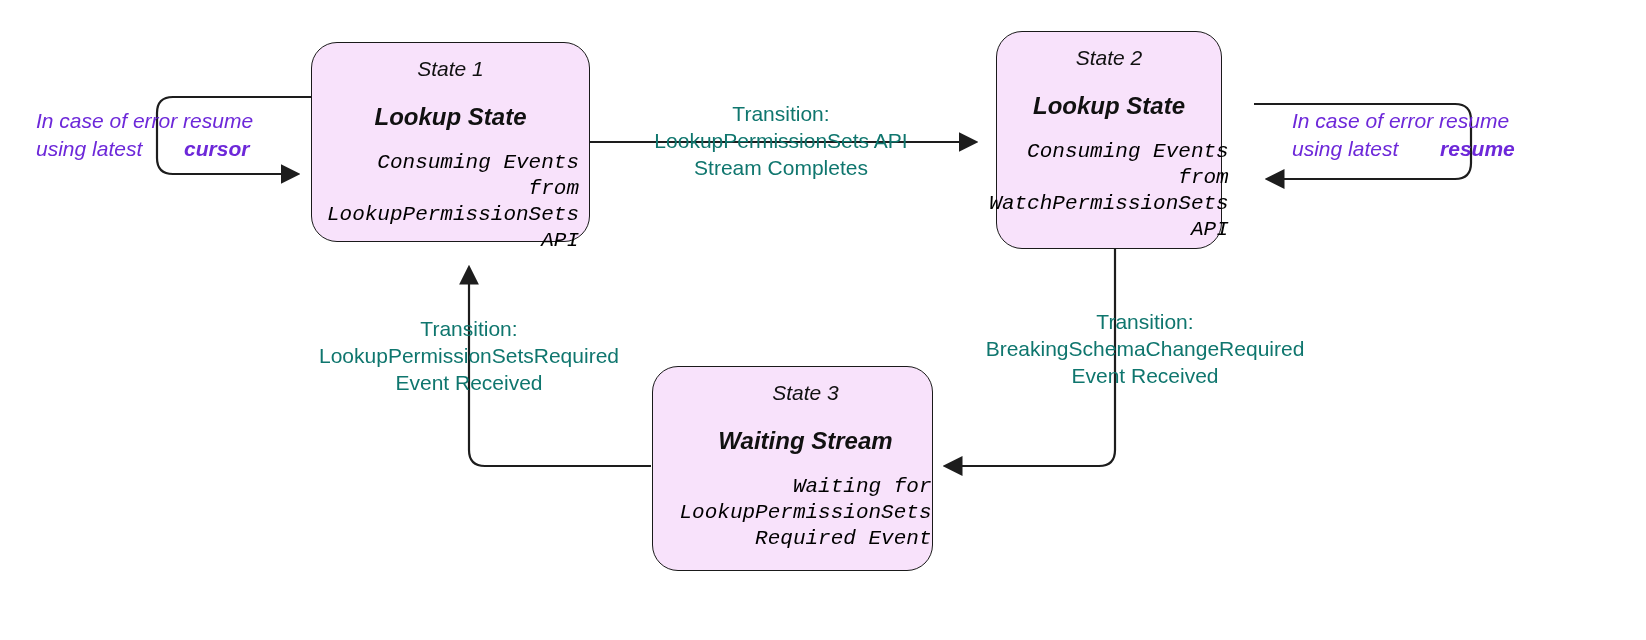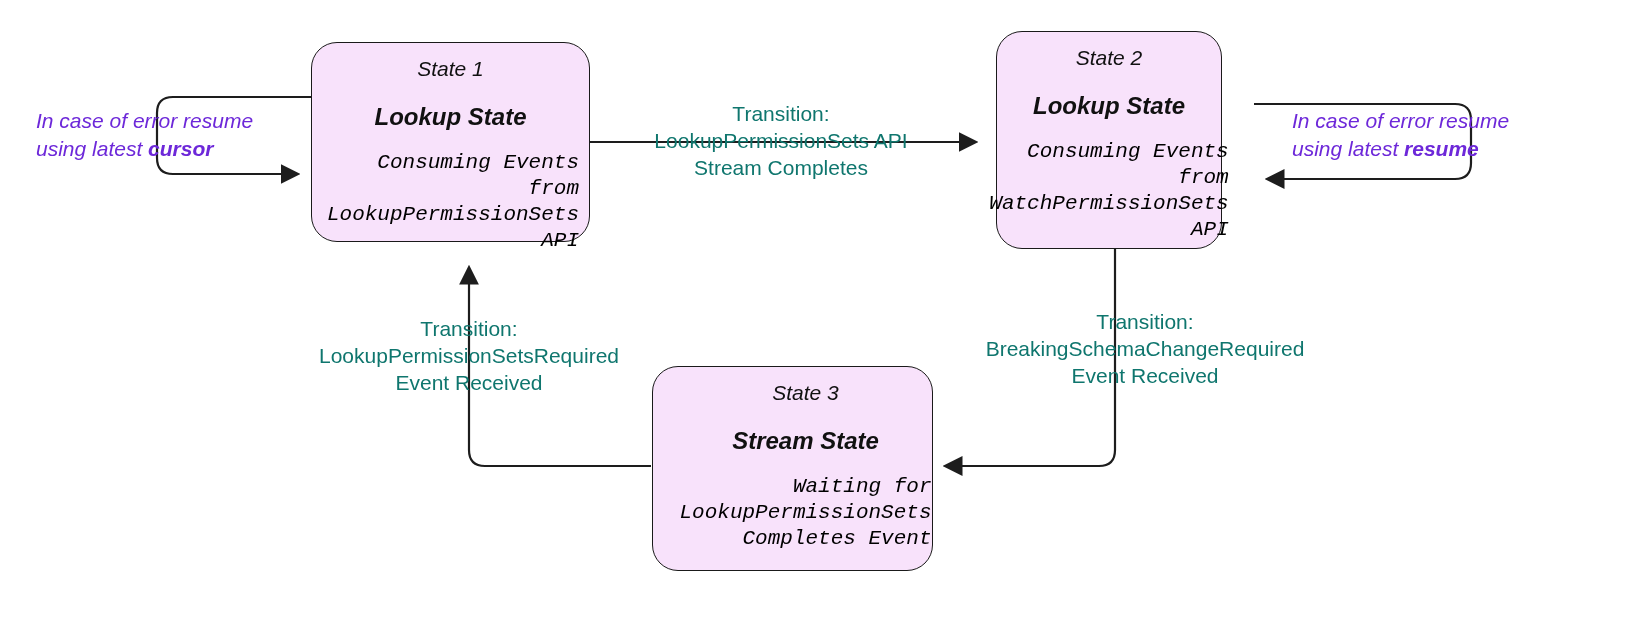--- a/index.html
+++ b/index.html
@@ -58,21 +58,21 @@
   }
 
   .note-label{
     position:absolute;
     font-size:21px;
     line-height:28px;
     font-style:italic;
     color:#6d28d9;
     z-index:3;
   }
-  .note-label b{font-weight:bold;font-style:italic;}
+  .note-label b{font-weight:bold;font-style:italic;margin-left:36px;}
 </style>
 </head>
 <body>
 
 <div id="canvas">
 
   <svg class="edges" viewBox="0 0 1646 640" xmlns="http://www.w3.org/2000/svg">
     <defs>
       <marker id="arrow" viewBox="0 0 12 12" refX="10" refY="6" markerWidth="9" markerHeight="9" orient="auto-start-reverse">
         <path d="M 0 0 L 12 6 L 0 12 z" fill="#1d1d1d"></path>
@@ -111,24 +111,24 @@
   <div class="state-box" id="state2" style="left:976px;top:31px;width:226px;height:218px;margin-left:20px;">
     <div class="state-id">State 2</div>
     <div class="state-name">Lookup State</div>
     <div class="state-desc">Consuming Events from
 WatchPermissionSets
 API</div>
   </div>
 
   <div class="state-box" id="state3" style="left:652px;top:366px;width:281px;height:205px;padding-left:26px;">
     <div class="state-id">State 3</div>
-    <div class="state-name">Stream State</div>
+    <div class="state-name">Waiting Stream</div>
     <div class="state-desc">Waiting for
 LookupPermissionSets
-Completes Event</div>
+Required Event</div>
   </div>
 
   <div class="edge-label" style="left:620px;top:100px;width:322px;">Transition:
 LookupPermissionSets API
 Stream Completes</div>
 
   <div class="edge-label" style="left:275px;top:315px;width:388px;">Transition:
 LookupPermissionSetsRequired
 Event Received</div>
 

